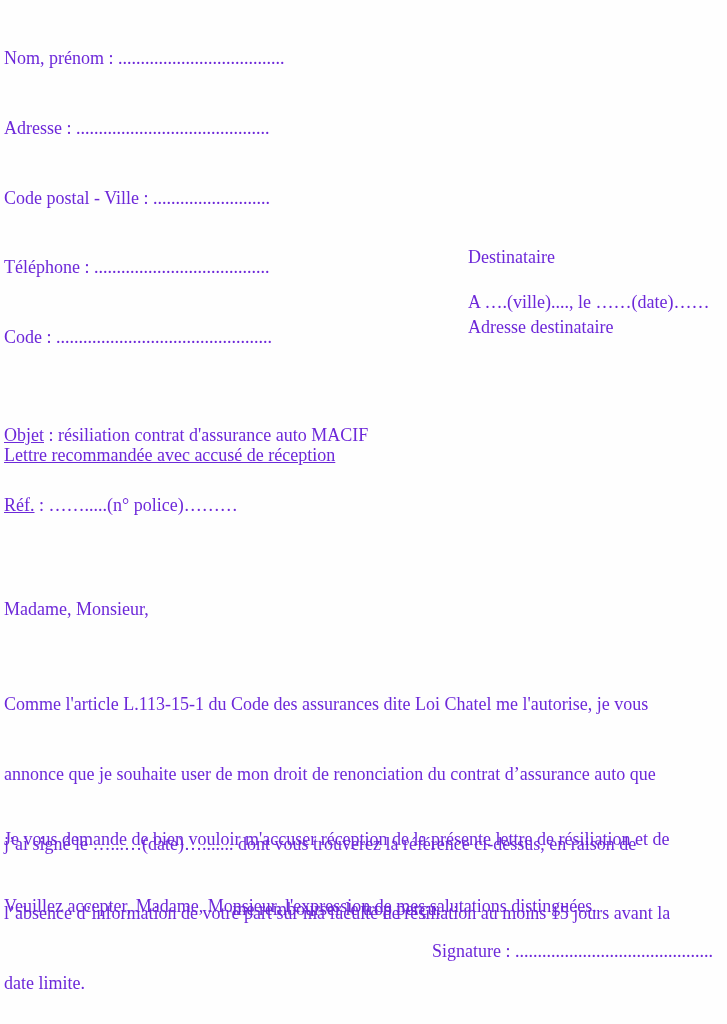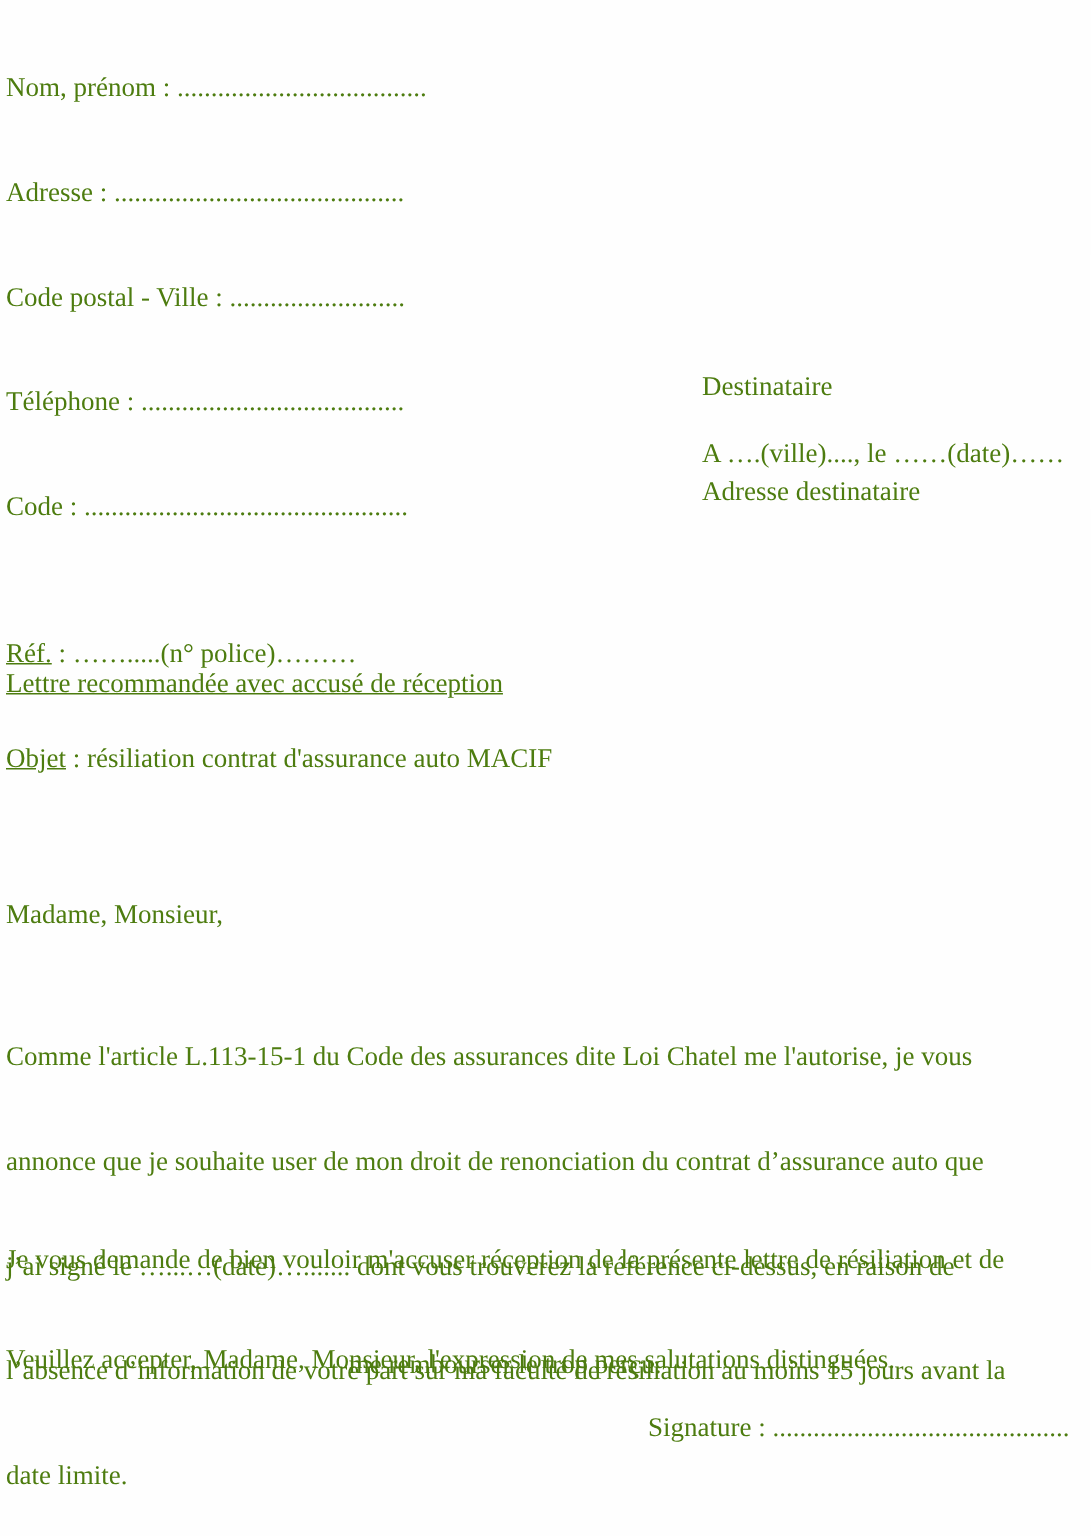--- a/index.html
+++ b/index.html
@@ -8,21 +8,21 @@
     background: #ffffff;
   }
   .page {
     position: relative;
     width: 727px;
     height: 1024px;
     background: #fefefe;
     overflow: hidden;
     font-family: "Liberation Serif", "DejaVu Serif", serif;
     font-size: 18px;
-    color: #4d7c0f;
+    color: #6d28d9;
   }
   .block {
     position: absolute;
     line-height: 23.2px;
     white-space: pre;
   }
   .line { white-space: pre; }
   .u { text-decoration: underline; }
 
   .sender     { left: 4px;   top: 1px; }
@@ -50,22 +50,22 @@
   </div>
 
   <div class="block recipient">
     <div class="line">Destinataire</div>
     <div class="line">Adresse destinataire</div>
   </div>
 
   <div class="block dateline">A ….(ville)...., le ……(date)……</div>
 
   <div class="block subject">
+    <div class="line"><span class="u">Objet</span><span> : résiliation contrat d'assurance auto MACIF</span></div>
     <div class="line"><span class="u">Réf.</span><span> : …….....(n° police)………</span></div>
-    <div class="line"><span class="u">Objet</span><span> : résiliation contrat d'assurance auto MACIF</span></div>
   </div>
 
   <div class="block mention u">Lettre recommandée avec accusé de réception</div>
 
   <div class="block salutation">Madame, Monsieur,</div>
 
   <div class="block para1">
     <div class="line">Comme l'article L.113-15-1 du Code des assurances dite Loi Chatel me l'autorise, je vous</div>
     <div class="line">annonce que je souhaite user de mon droit de renonciation du contrat d’assurance auto que</div>
     <div class="line">j’ai signé le …...…(date)…....... dont vous trouverez la référence ci-dessus, en raison de</div>

